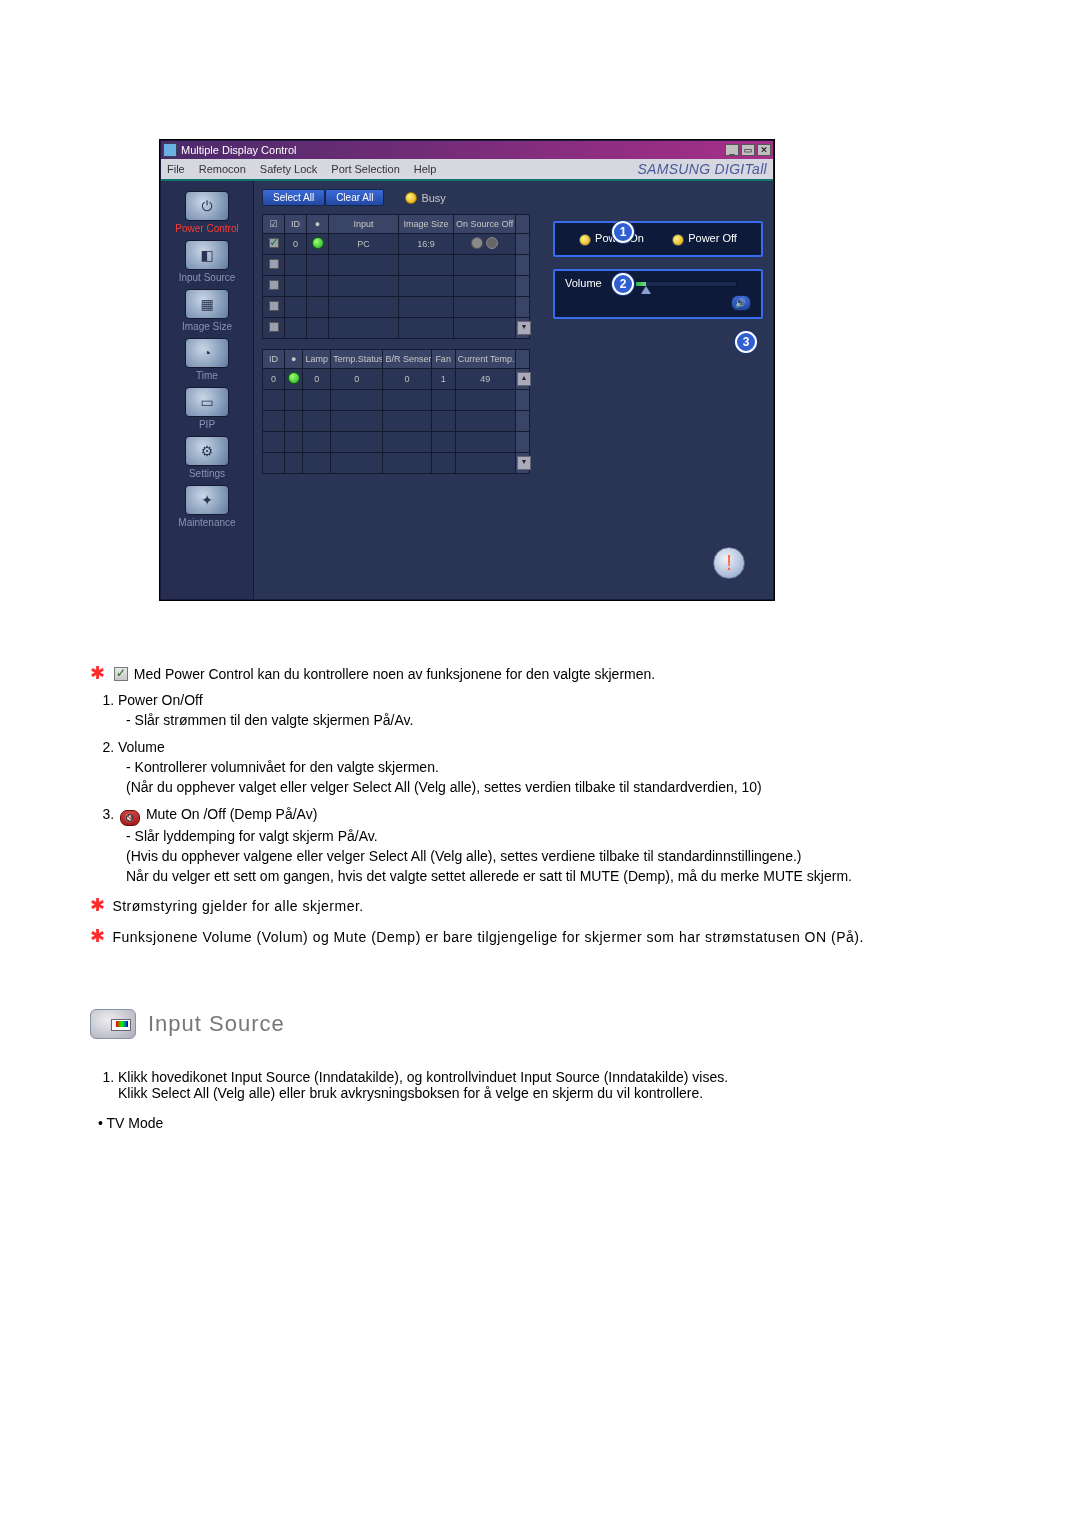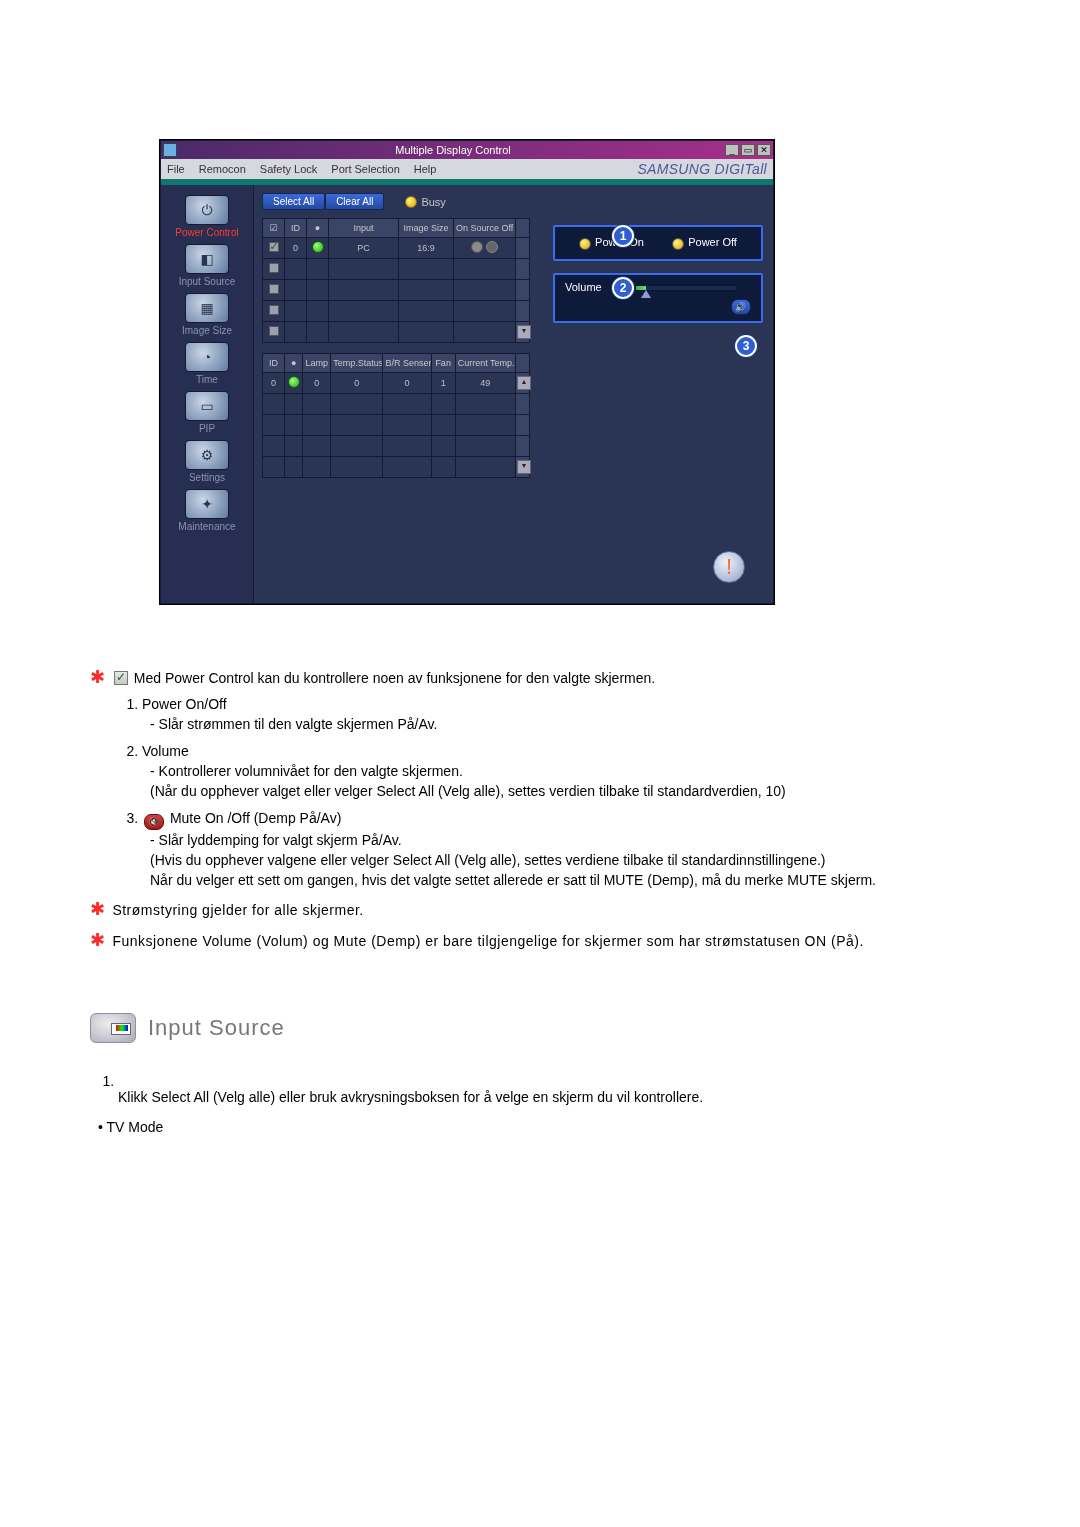--- a/index.html
+++ b/index.html
@@ -36,21 +36,20 @@
   .titlebar .app-icon {
     width: 14px; height: 14px;
     background: #6ab0e0;
     margin-right: 4px;
     border: 1px solid #345;
     box-sizing: border-box;
   }
   .titlebar .title-text {
     flex: 1;
     font-size: 11px;
-    text-align: center;
   }
   .win-btns {
     display: flex;
     gap: 2px;
   }
   .win-btn {
     width: 14px; height: 12px;
     background: #c0c0c0;
     border: 1px solid #555;
     box-sizing: border-box;
@@ -62,21 +61,21 @@
   .menubar {
     height: 20px;
     background: #d7d7e0;
     display: flex;
     align-items: center;
     padding: 0 6px;
     gap: 14px;
     color: #333;
     font-size: 11px;
     position: relative;
-    border-bottom: 6px solid #0f766e;
+    border-bottom: 2px solid #0f766e;
   }
   .menubar .brand {
     position: absolute;
     right: 6px;
     font-style: italic;
     color: #4a5a9a;
     font-size: 14px;
     letter-spacing: 0.3px;
   }
 
@@ -334,21 +333,20 @@
     font-size:12px; color:#1a6b1a;
   }
   ol.list1 {
     list-style: decimal;
     padding-left: 28px;
     margin: 4px 0 4px 0;
   }
   ol.list1 > li {
     list-style-position: outside;
     margin-bottom: 6px;
-    margin-left: 24px;
   }
   ol.list1 > li::marker {
     font-size: 14px;
   }
   .sub {
     margin-left: 8px;
   }
   .mute-chip {
     display:inline-block;
     width:18px; height:14px;
@@ -682,21 +680,21 @@
     </div>
   </div>
 
   <div class="section-head">
     <span class="section-icon"></span>
     <span class="section-title">Input Source</span>
   </div>
 
   <ol class="sublist">
     <li>
-      <br>
+      <span>Klikk hovedikonet Input Source (Inndatakilde), og kontrollvinduet Input Source (Inndatakilde) vises.</span><br>
       <span>Klikk Select All (Velg alle) eller bruk avkrysningsboksen for å velge en skjerm du vil kontrollere.</span>
     </li>
   </ol>
   <div class="bullet-line">
     • <span>TV Mode</span>
   </div>
 
 </div>
 
 </body></html>

